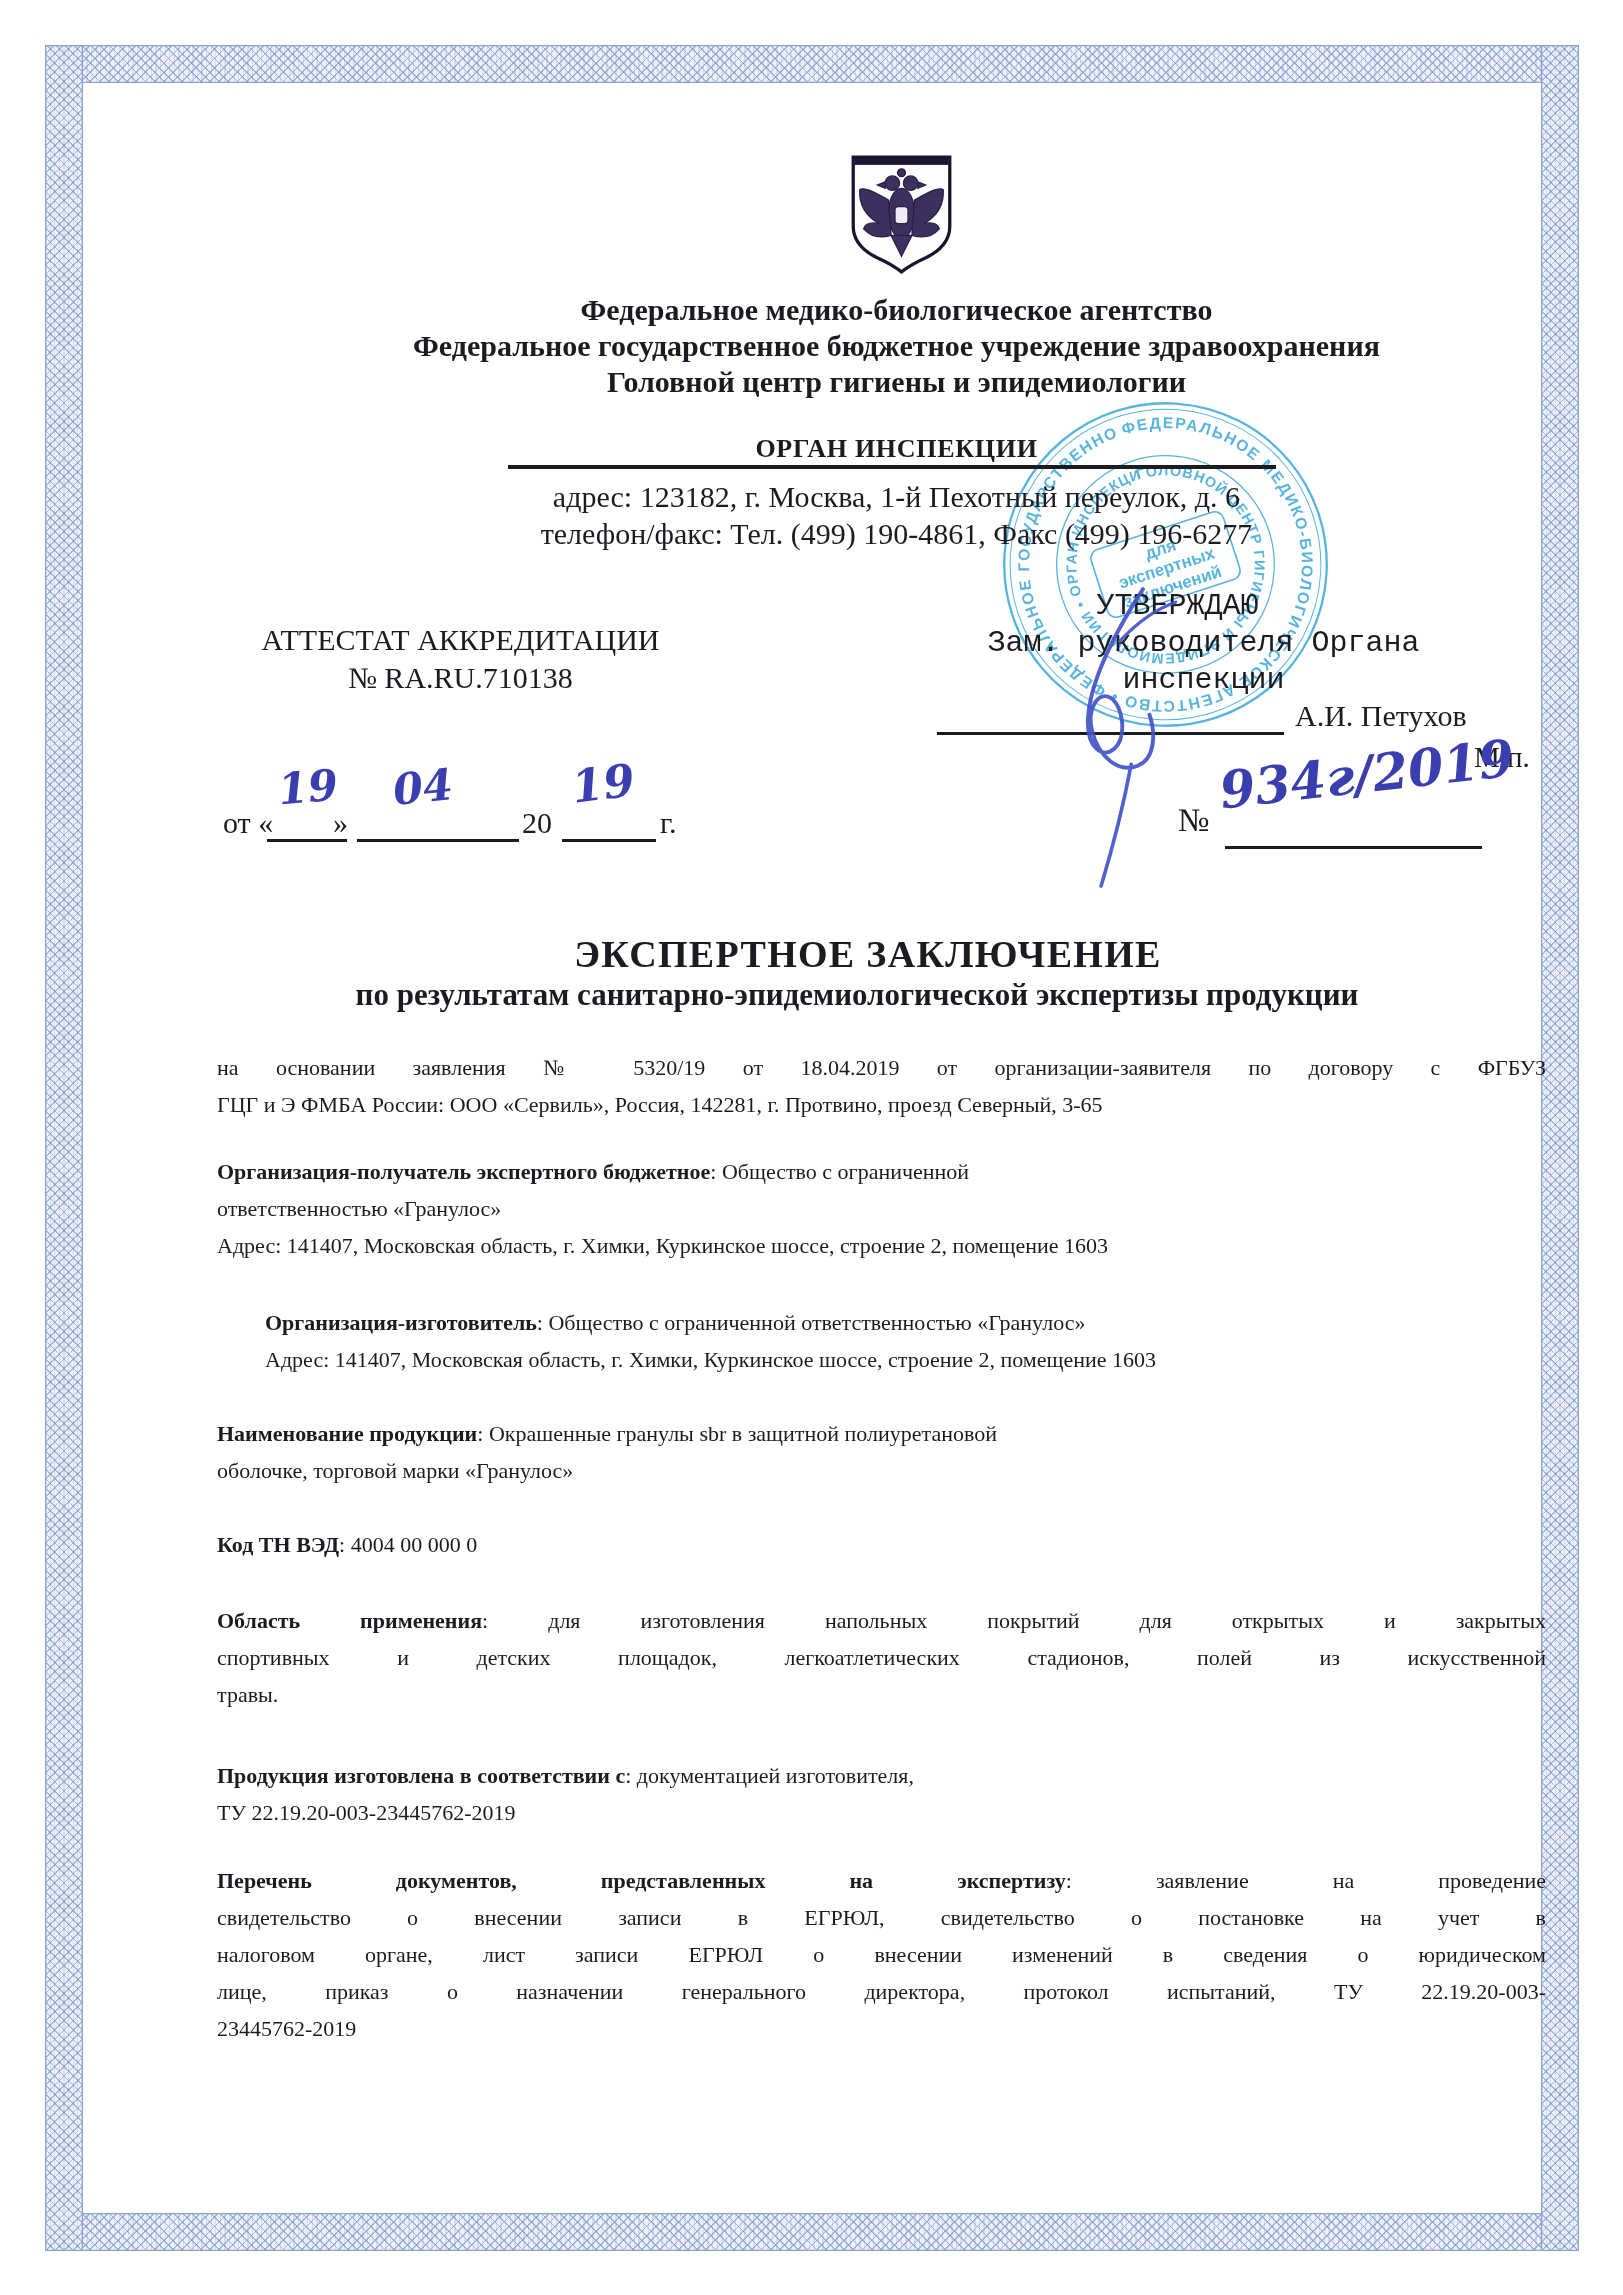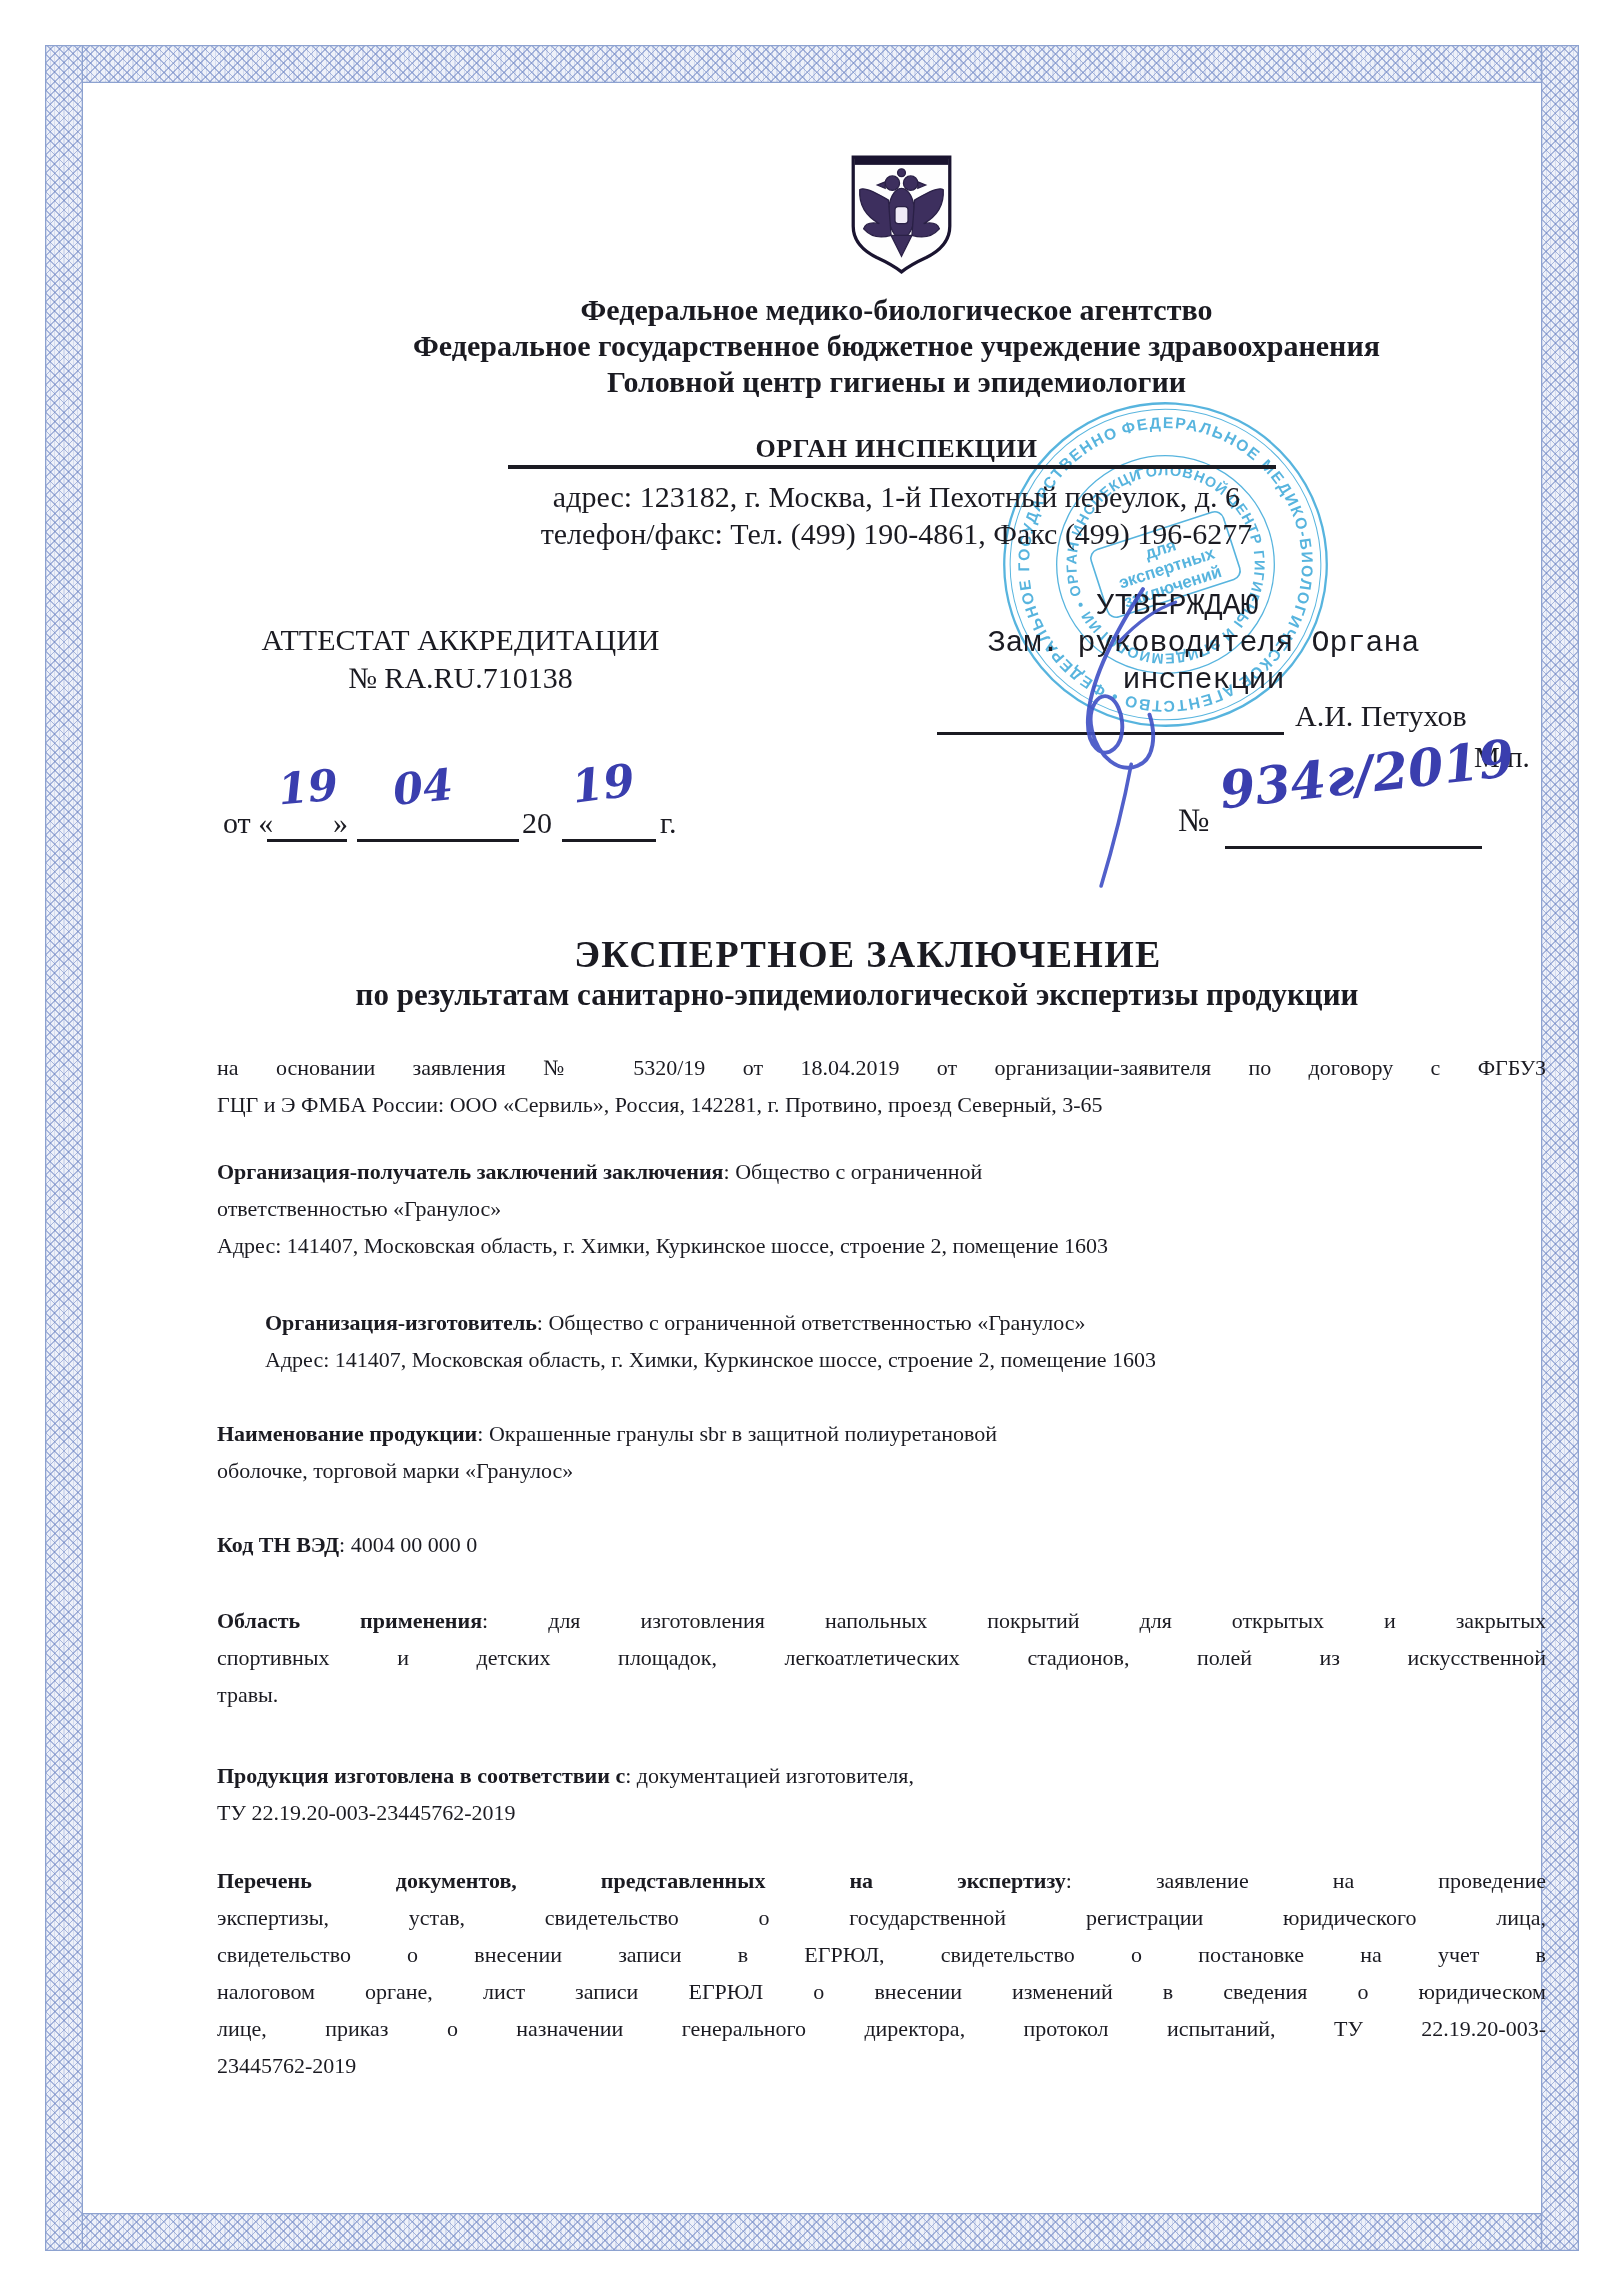--- a/index.html
+++ b/index.html
@@ -127,21 +127,21 @@
 
 <div class="abs ctr" style="left:228px;top:932px;width:1280px;font-size:38px;font-weight:bold;letter-spacing:1.3px;text-align:center;">ЭКСПЕРТНОЕ ЗАКЛЮЧЕНИЕ</div>
 <div class="abs ctr" style="left:217px;top:977px;width:1280px;font-size:31px;font-weight:bold;">по результатам санитарно-эпидемиологической экспертизы продукции</div>
 
 <div class="abs bodytxt" style="top:1049px;">
   <div class="jline">на основании заявления № 5320/19 от 18.04.2019 от организации-заявителя по договору с ФГБУЗ</div>
   <div>ГЦГ и Э ФМБА России: ООО «Сервиль», Россия, 142281, г. Протвино, проезд Северный, 3-65</div>
 </div>
 
 <div class="abs bodytxt narrow" style="top:1153px;">
-  <div><span class="b">Организация-получатель заключений заключения</span><span>: Общество с ограниченной</span></div>
+  <div><span class="b">Организация-получатель экспертного бюджетное</span><span>: Общество с ограниченной</span></div>
   <div>ответственностью «Гранулос»</div>
   <div>Адрес: 141407, Московская область, г. Химки, Куркинское шоссе, строение 2, помещение 1603</div>
 </div>
 
 <div class="abs bodytxt" style="top:1304px;margin-left:48px;">
   <div><span class="b">Организация-изготовитель</span><span>: Общество с ограниченной ответственностью «Гранулос»</span></div>
   <div>Адрес: 141407, Московская область, г. Химки, Куркинское шоссе, строение 2, помещение 1603</div>
 </div>
 
 <div class="abs bodytxt" style="top:1415px;">
@@ -159,19 +159,18 @@
   <div>травы.</div>
 </div>
 
 <div class="abs bodytxt" style="top:1757px;">
   <div><span class="b">Продукция изготовлена в соответствии с</span><span>: документацией изготовителя,</span></div>
   <div>ТУ 22.19.20-003-23445762-2019</div>
 </div>
 
 <div class="abs bodytxt" style="top:1862px;">
   <div class="jline"><span class="b">Перечень документов, представленных на экспертизу</span><span>: заявление на проведение</span></div>
-  <div class="jline">экспертизы, устав, свидетельство о государственной регистрации юридического лица,</div>
   <div class="jline">свидетельство о внесении записи в ЕГРЮЛ, свидетельство о постановке на учет в</div>
   <div class="jline">налоговом органе, лист записи ЕГРЮЛ о внесении изменений в сведения о юридическом</div>
   <div class="jline">лице, приказ о назначении генерального директора, протокол испытаний, ТУ 22.19.20-003-</div>
   <div>23445762-2019</div>
 </div>
 
 
 </body></html>

